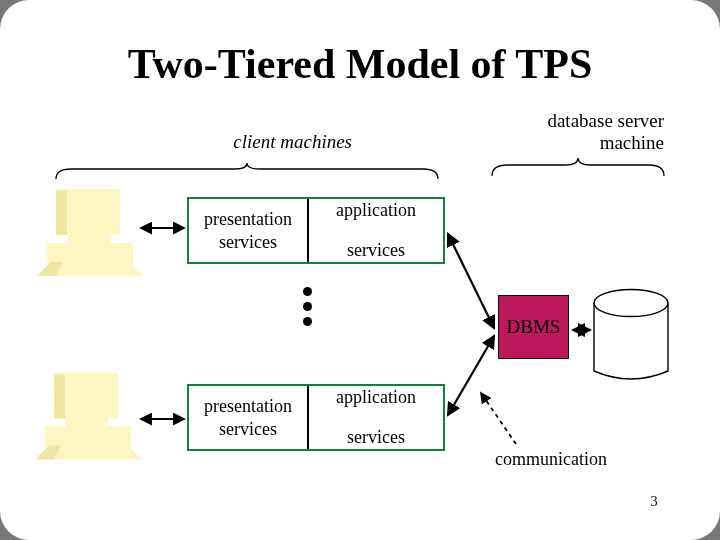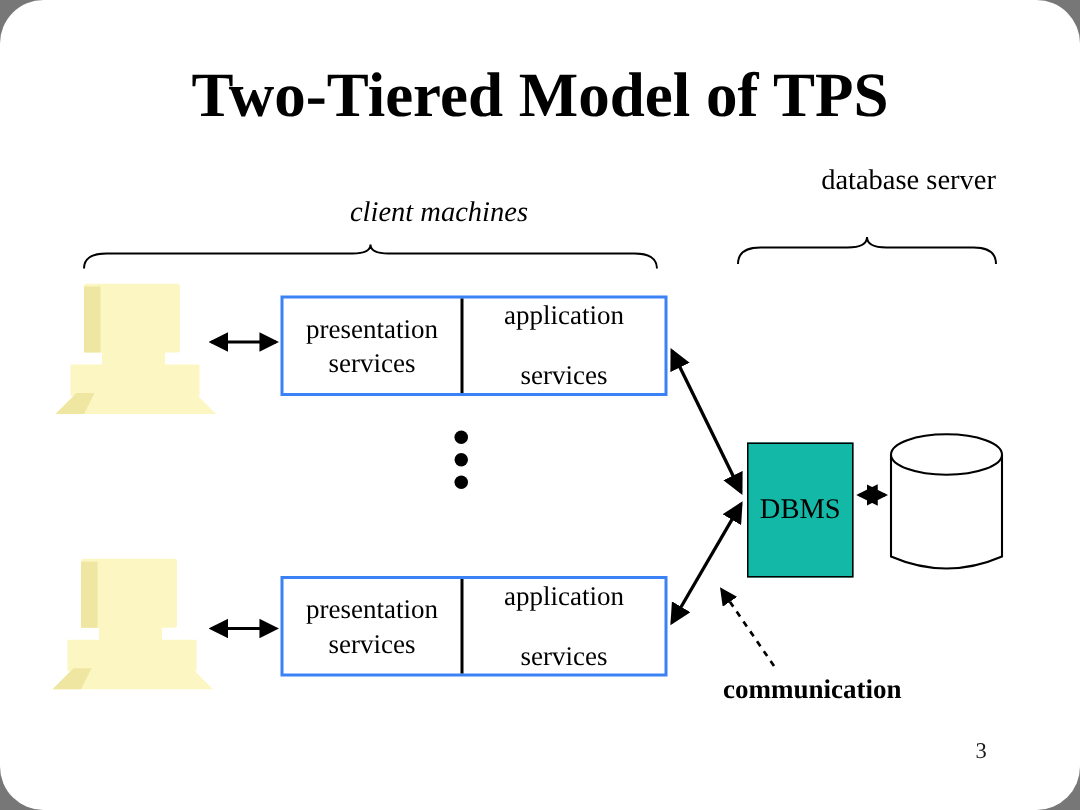--- a/index.html
+++ b/index.html
@@ -12,52 +12,53 @@
     text-align:center;font-size:42px;font-weight:bold;letter-spacing:0px;color:#000;
   }
   .label{position:absolute;font-size:19px;line-height:22px;text-align:right;}
   .client-label{left:152px;top:131px;width:200px;font-style:italic;}
   .server-label{left:494px;top:110px;width:170px;}
   .brace{position:absolute;}
   .brace path{fill:none;stroke:#000;stroke-width:1.3;}
   .computer{position:absolute;}
   .svc-row{
     position:absolute;left:187px;width:258px;height:67px;
-    border:2px solid #3b82f6;display:flex;box-sizing:border-box;background:#fff;
+    border:2px solid #15803d;display:flex;box-sizing:border-box;background:#fff;
   }
   .row-1{top:197px;}
   .row-2{top:384px;}
   .cell{
     flex:0 0 118px;display:flex;flex-direction:column;justify-content:center;
     align-items:center;font-size:18px;line-height:23px;text-align:center;
   }
   .cell.left{border-right:2px solid #000;}
   .cell.right{flex:1 1 auto;justify-content:space-between;}
   .ellipsis{position:absolute;left:303px;top:287px;display:flex;flex-direction:column;gap:6px;}
   .dot{width:9px;height:9px;background:#000;border-radius:50%;}
   .dbms-box{
-    position:absolute;left:498px;top:295px;width:71px;height:90px;
+    position:absolute;left:498px;top:295px;width:71px;height:64px;
     border:1.6px solid #000;box-sizing:border-box;display:flex;
-    align-items:center;justify-content:center;font-size:19px;background:#14b8a6;
+    align-items:center;justify-content:center;font-size:19px;background:#be185d;
   }
   .cylinder{position:absolute;left:592px;top:287px;}
   .arrows{position:absolute;left:0;top:0;pointer-events:none;}
-  .comm-label{position:absolute;left:482px;top:449px;width:138px;font-size:18px;font-weight:bold;}
+  .comm-label{position:absolute;left:482px;top:449px;width:138px;text-align:center;font-size:18px;}
   .page-number{position:absolute;left:642px;top:493px;width:24px;text-align:center;font-size:15px;color:#1a1a1a;}
 </style>
 </head>
 <body>
 
 <div class="slide">
 
   <h1 class="title">Two-Tiered Model of TPS</h1>
 
   <div class="label client-label">client machines</div>
   <div class="label server-label">
     <div>database server</div>
+    <div>machine</div>
   </div>
 
   <svg class="brace" style="left:54px;top:162px;" width="386" height="19" viewBox="0 0 386 19">
     <path d="M2,17 Q2,7 17,7 L181,7 Q193,7 193,1 Q193,7 205,7 L369,7 Q384,7 384,17"></path>
   </svg>
   <svg class="brace" style="left:490px;top:157px;" width="176" height="21" viewBox="0 0 176 21">
     <path d="M2,19 Q2,8 17,8 L75,8 Q88,8 88,1 Q88,8 101,8 L159,8 Q174,8 174,19"></path>
   </svg>
 
   <svg class="computer" style="left:36px;top:189px;" width="110" height="88" viewBox="0 0 110 88">

